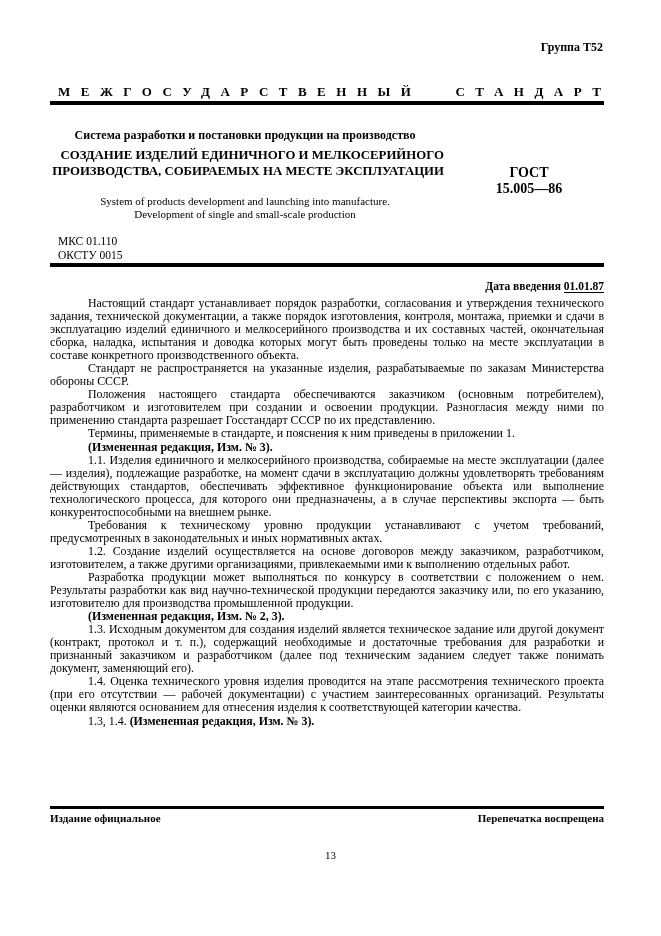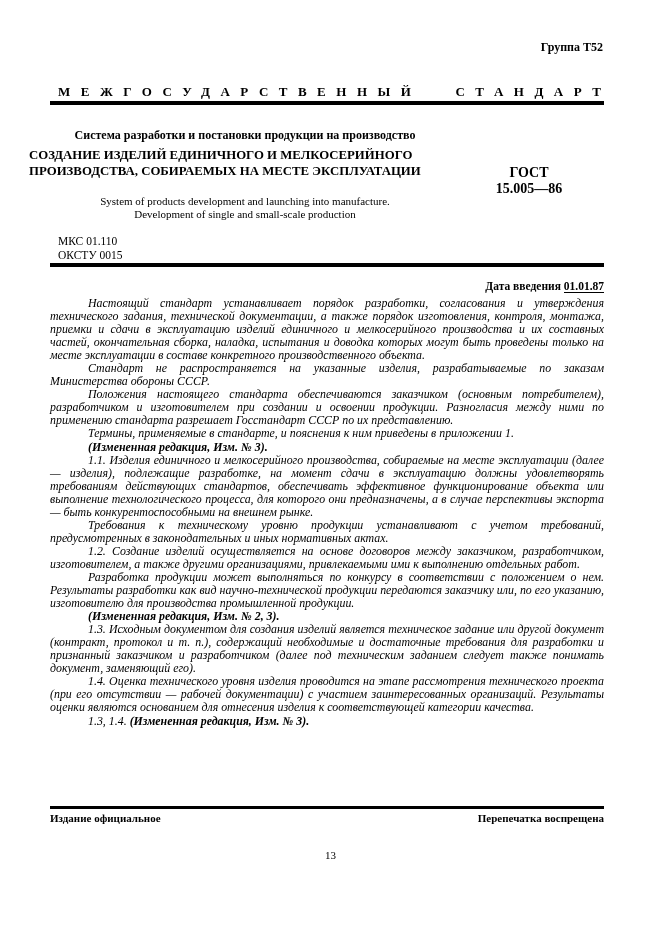--- a/index.html
+++ b/index.html
@@ -25,22 +25,22 @@
   .rule-thick {
     position: absolute; left: 50px; right: 57px; height: 4px; background: #000;
   }
   .rule-1 { top: 101px; }
   .rule-2 { top: 263px; }
   .system-title {
     position: absolute; top: 128px; left: 45px; width: 400px;
     text-align: center; font-weight: bold; font-size: 12px;
   }
   .main-title {
-    position: absolute; top: 148px; left: 29px; width: 400px;
-    text-align: left; font-weight: bold; font-size: 12.8px; line-height: 15.5px;
+    position: absolute; top: 148px; left: 44px; width: 400px;
+    text-align: right; font-weight: bold; font-size: 12.8px; line-height: 15.5px;
   }
   .designation {
     position: absolute; top: 165px; left: 458px; width: 142px;
     text-align: center; font-weight: bold; font-size: 14px; line-height: 16px;
   }
   .title-en {
     position: absolute; top: 195px; left: 45px; width: 400px;
     text-align: center; font-size: 11px; line-height: 12.8px;
   }
   .codes {
@@ -49,21 +49,21 @@
   }
   .date-line {
     position: absolute; top: 272px; right: 57px;
     font-weight: bold; font-size: 11.5px; margin-top: 8px;
   }
   .date-value { border-bottom: 1.5px solid #000; }
   .body-text {
     position: absolute; top: 297px; left: 50px; right: 57px;
     font-size: 11.9px; line-height: 13.05px; text-align: justify;
   }
-  .para { margin: 0; text-indent: 38px; font-style: italic; }
+  .para { margin: 0; text-indent: 38px; }
   .b { font-weight: bold; }
   .section-heading {
     font-weight: bold; font-size: 12.3px; text-align: center;
     margin: 7px 0 12px 0;
   }
   .footer-rule {
     position: absolute; top: 806px; left: 50px; right: 57px;
     height: 3px; background: #000;
   }
   .footer-row {

